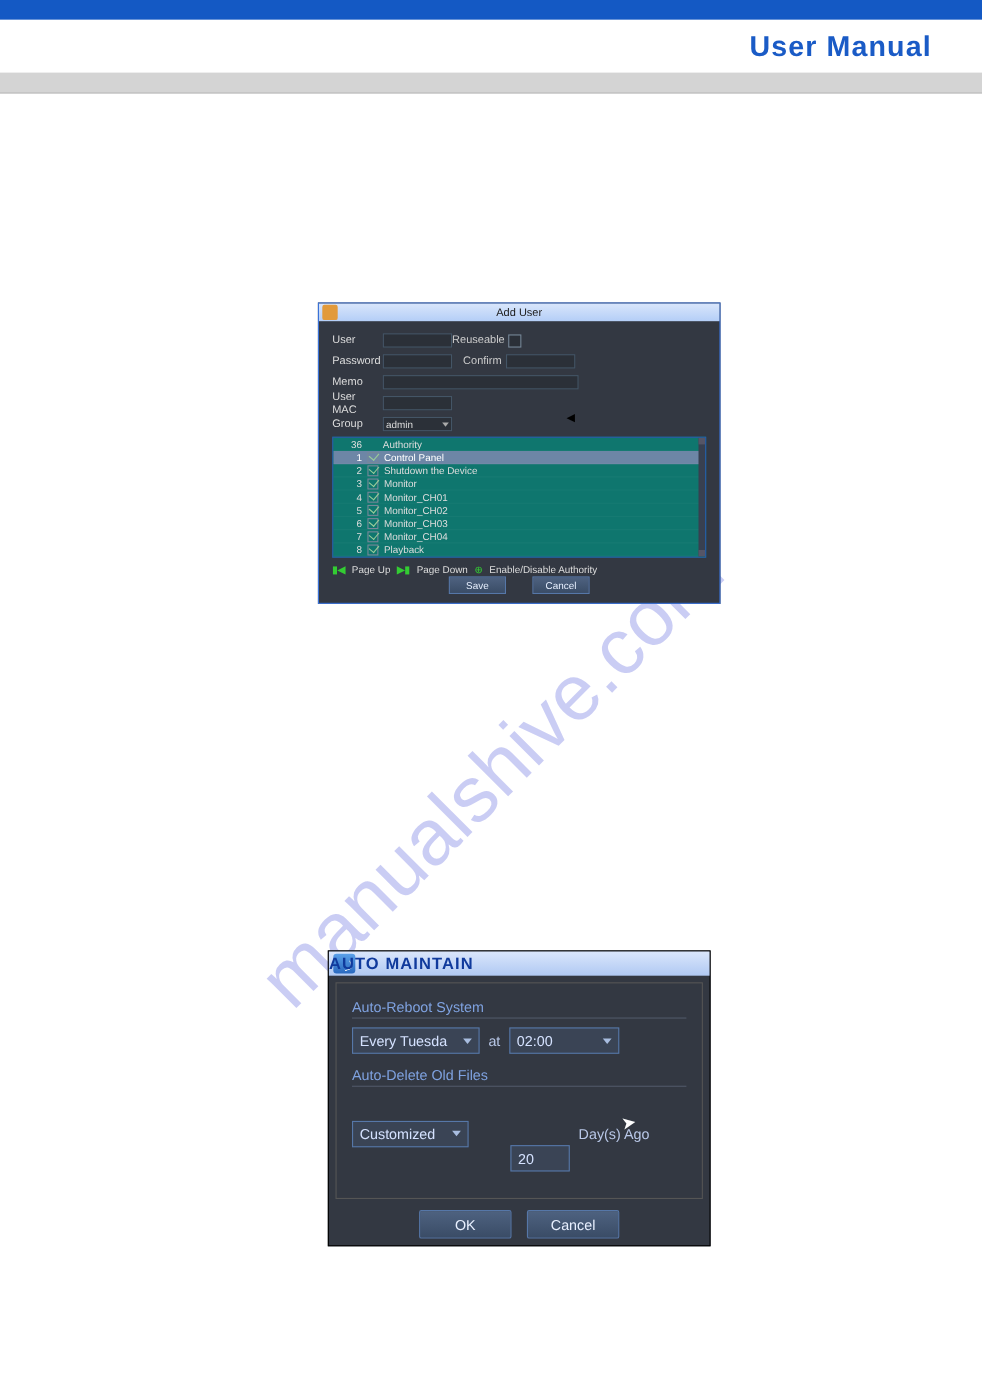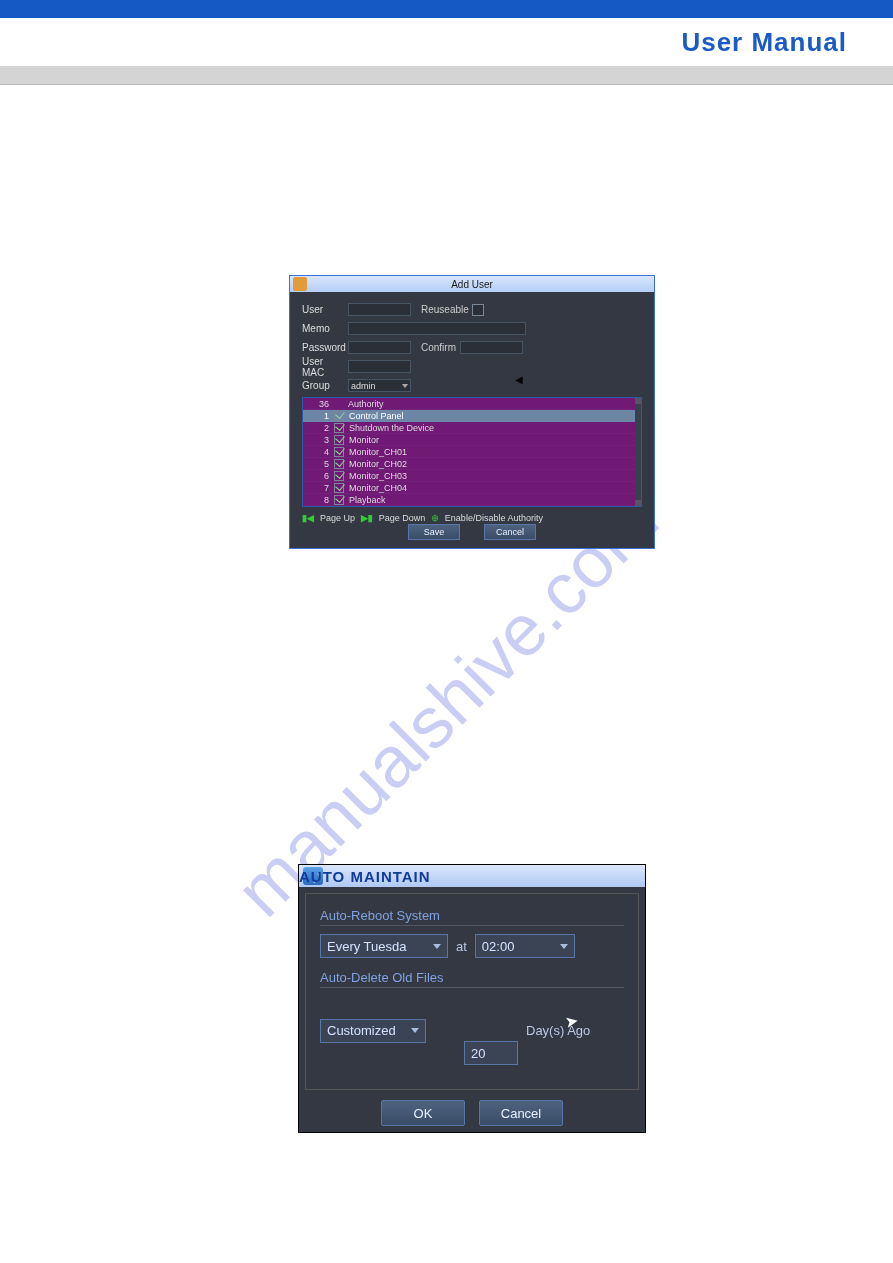--- a/index.html
+++ b/index.html
@@ -126,21 +126,21 @@
   }
   .tri-down {
     width: 0; height: 0;
     border-left: 3px solid transparent;
     border-right: 3px solid transparent;
     border-top: 4px solid #aaa;
   }
   .auth-list {
     border: 1px solid #3a6;
     border-color: #2b5aa8;
-    background: #701a75;
+    background: #0f766e;
     height: 108px;
     position: relative;
     overflow: hidden;
   }
   .auth-row {
     display: flex;
     align-items: center;
     height: 11px;
     font-size: 9px;
     color: #ddd;
@@ -368,34 +368,34 @@
   <div class="dialog1">
     <div class="dialog1-titlebar">
       <div class="dialog1-titlebar-icon"></div>
       <div class="dialog1-title">Add User</div>
     </div>
     <div class="dialog1-body">
 
       <div class="form-row">
         <span class="form-label">User</span>
         <div class="text-input w63"></div>
-        <span style="margin-left:10px">Reuseable</span>
+        <span style="">Reuseable</span>
         <div class="check"></div>
-      </div>
-
-      <div class="form-row">
-        <span class="form-label">Memo</span>
-        <div class="text-input w178"></div>
       </div>
 
       <div class="form-row">
         <span class="form-label">Password</span>
         <div class="text-input w63"></div>
         <span style="margin-left:10px">Confirm</span>
         <div class="text-input w63" style="margin-left:4px"></div>
+      </div>
+
+      <div class="form-row">
+        <span class="form-label">Memo</span>
+        <div class="text-input w178"></div>
       </div>
 
       <div class="form-row">
         <span class="form-label">User MAC</span>
         <div class="text-input w63"></div>
       </div>
 
       <div class="form-row">
         <span class="form-label">Group</span>
         <div class="group-select">
@@ -482,21 +482,21 @@
   </div>
 
   <div class="dialog2">
     <div class="dialog2-titlebar">
       <div class="dialog2-titlebar-icon"></div>
       <div class="dialog2-title">AUTO MAINTAIN</div>
     </div>
     <div class="dialog2-body">
       <div class="section-head">Auto-Reboot System</div>
       <div class="d2-row">
-        <div class="d2-select" style="width:128px">
+        <div class="d2-select" style="width:116px">
           <span>Every Tuesda</span>
           <span class="tri"></span>
         </div>
         <span class="at-lbl">at</span>
         <div class="d2-select" style="width:100px">
           <span>02:00</span>
           <span class="tri"></span>
         </div>
       </div>
       <div class="section-head">Auto-Delete Old Files</div>

